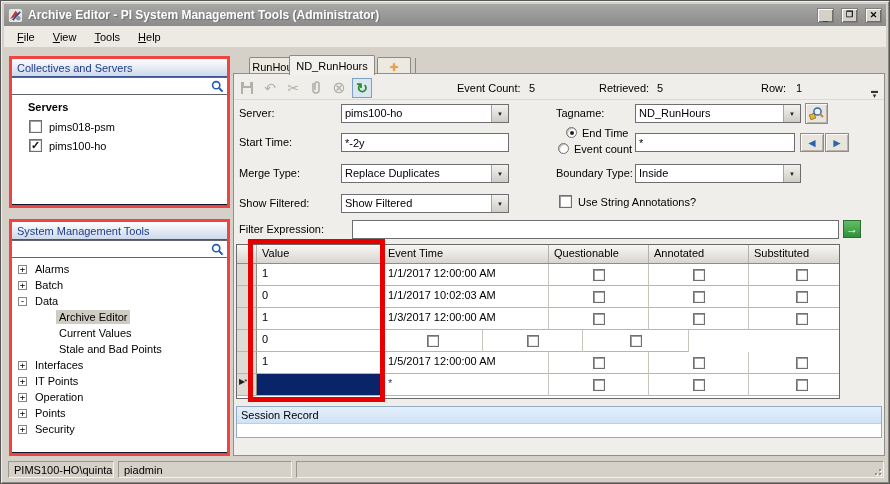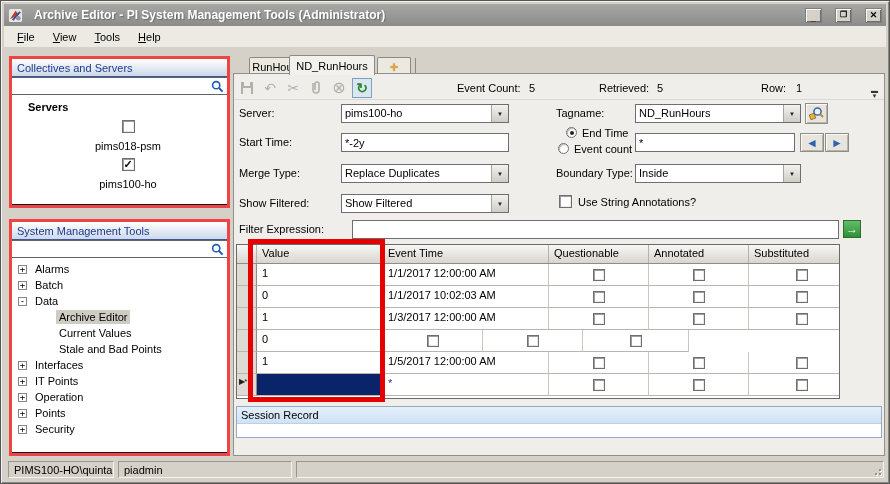--- a/index.html
+++ b/index.html
@@ -7,21 +7,21 @@
   .window {
     position:relative; width:890px; height:484px; background:#d5d1c8;
     border:1px solid #565656;
     box-shadow: inset 1px 1px 0 #f0efec, inset -1px -1px 0 #8a8880;
     overflow:hidden; font-size:11px; color:#000;
   }
   
   .titlebar {
     position:absolute; left:3px; top:3px; right:3px; height:22px;
     background:linear-gradient(to bottom,#a7a7a4,#8b8b8b);
-    display:flex; align-items:center; padding:0 4px; gap:11px;
+    display:flex; align-items:center; padding:0 4px; gap:5px;
   }
   .titlebar .title { color:#fff; font-weight:bold; font-size:12px; flex:1;
     white-space:nowrap; overflow:hidden; text-shadow:1px 1px 1px #6b6b6b; }
   .win-btn {
     width:17px; height:15px; background:#d5d1c8; margin-left:2px;
     border:1px solid #808080;
     box-shadow: inset 1px 1px 0 #ffffff, inset -1px -1px 0 #6f6d66;
     display:flex; align-items:center; justify-content:center;
     font-size:9px; font-weight:bold; line-height:1; color:#000;
   }
@@ -48,21 +48,21 @@
     display:flex; align-items:center; background:#fff; padding:0 3px;
   }
   .search-box input {
     flex:1; border:none; outline:none; font:italic 11px "Liberation Sans", sans-serif; color:#333;
     background:transparent; min-width:0;margin-top:40px;
   }
   .search-box input::placeholder { font-style:italic; color:#4a4a4a; opacity:1; }
   .mag { width:13px; height:13px; flex:0 0 auto; }
   .panel-body { position:relative; background:#fff; height:calc(100% - 37px); overflow:hidden; }
   .servers-header { font-weight:bold; padding:6px 0 4px 16px; }
-  .server-item { display:flex; align-items:center; gap:7px; padding:3px 0 3px 17px;flex-direction:column; }
+  .server-item { display:flex; align-items:center; gap:7px; padding:3px 0 3px 17px; }
   .cb {
     width:13px; height:13px; background:#fff; display:inline-flex;
     align-items:center; justify-content:center; flex:0 0 auto;
     border:1px solid #707070;
     box-shadow: inset 1px 1px 0 #9d9d9d, inset -1px -1px 0 #e9e9e9;
     font-size:11px; font-weight:bold; line-height:1; color:#111;
   }
   .cb.small { width:12px; height:12px; }
   
   .tree { padding-top:3px; }

